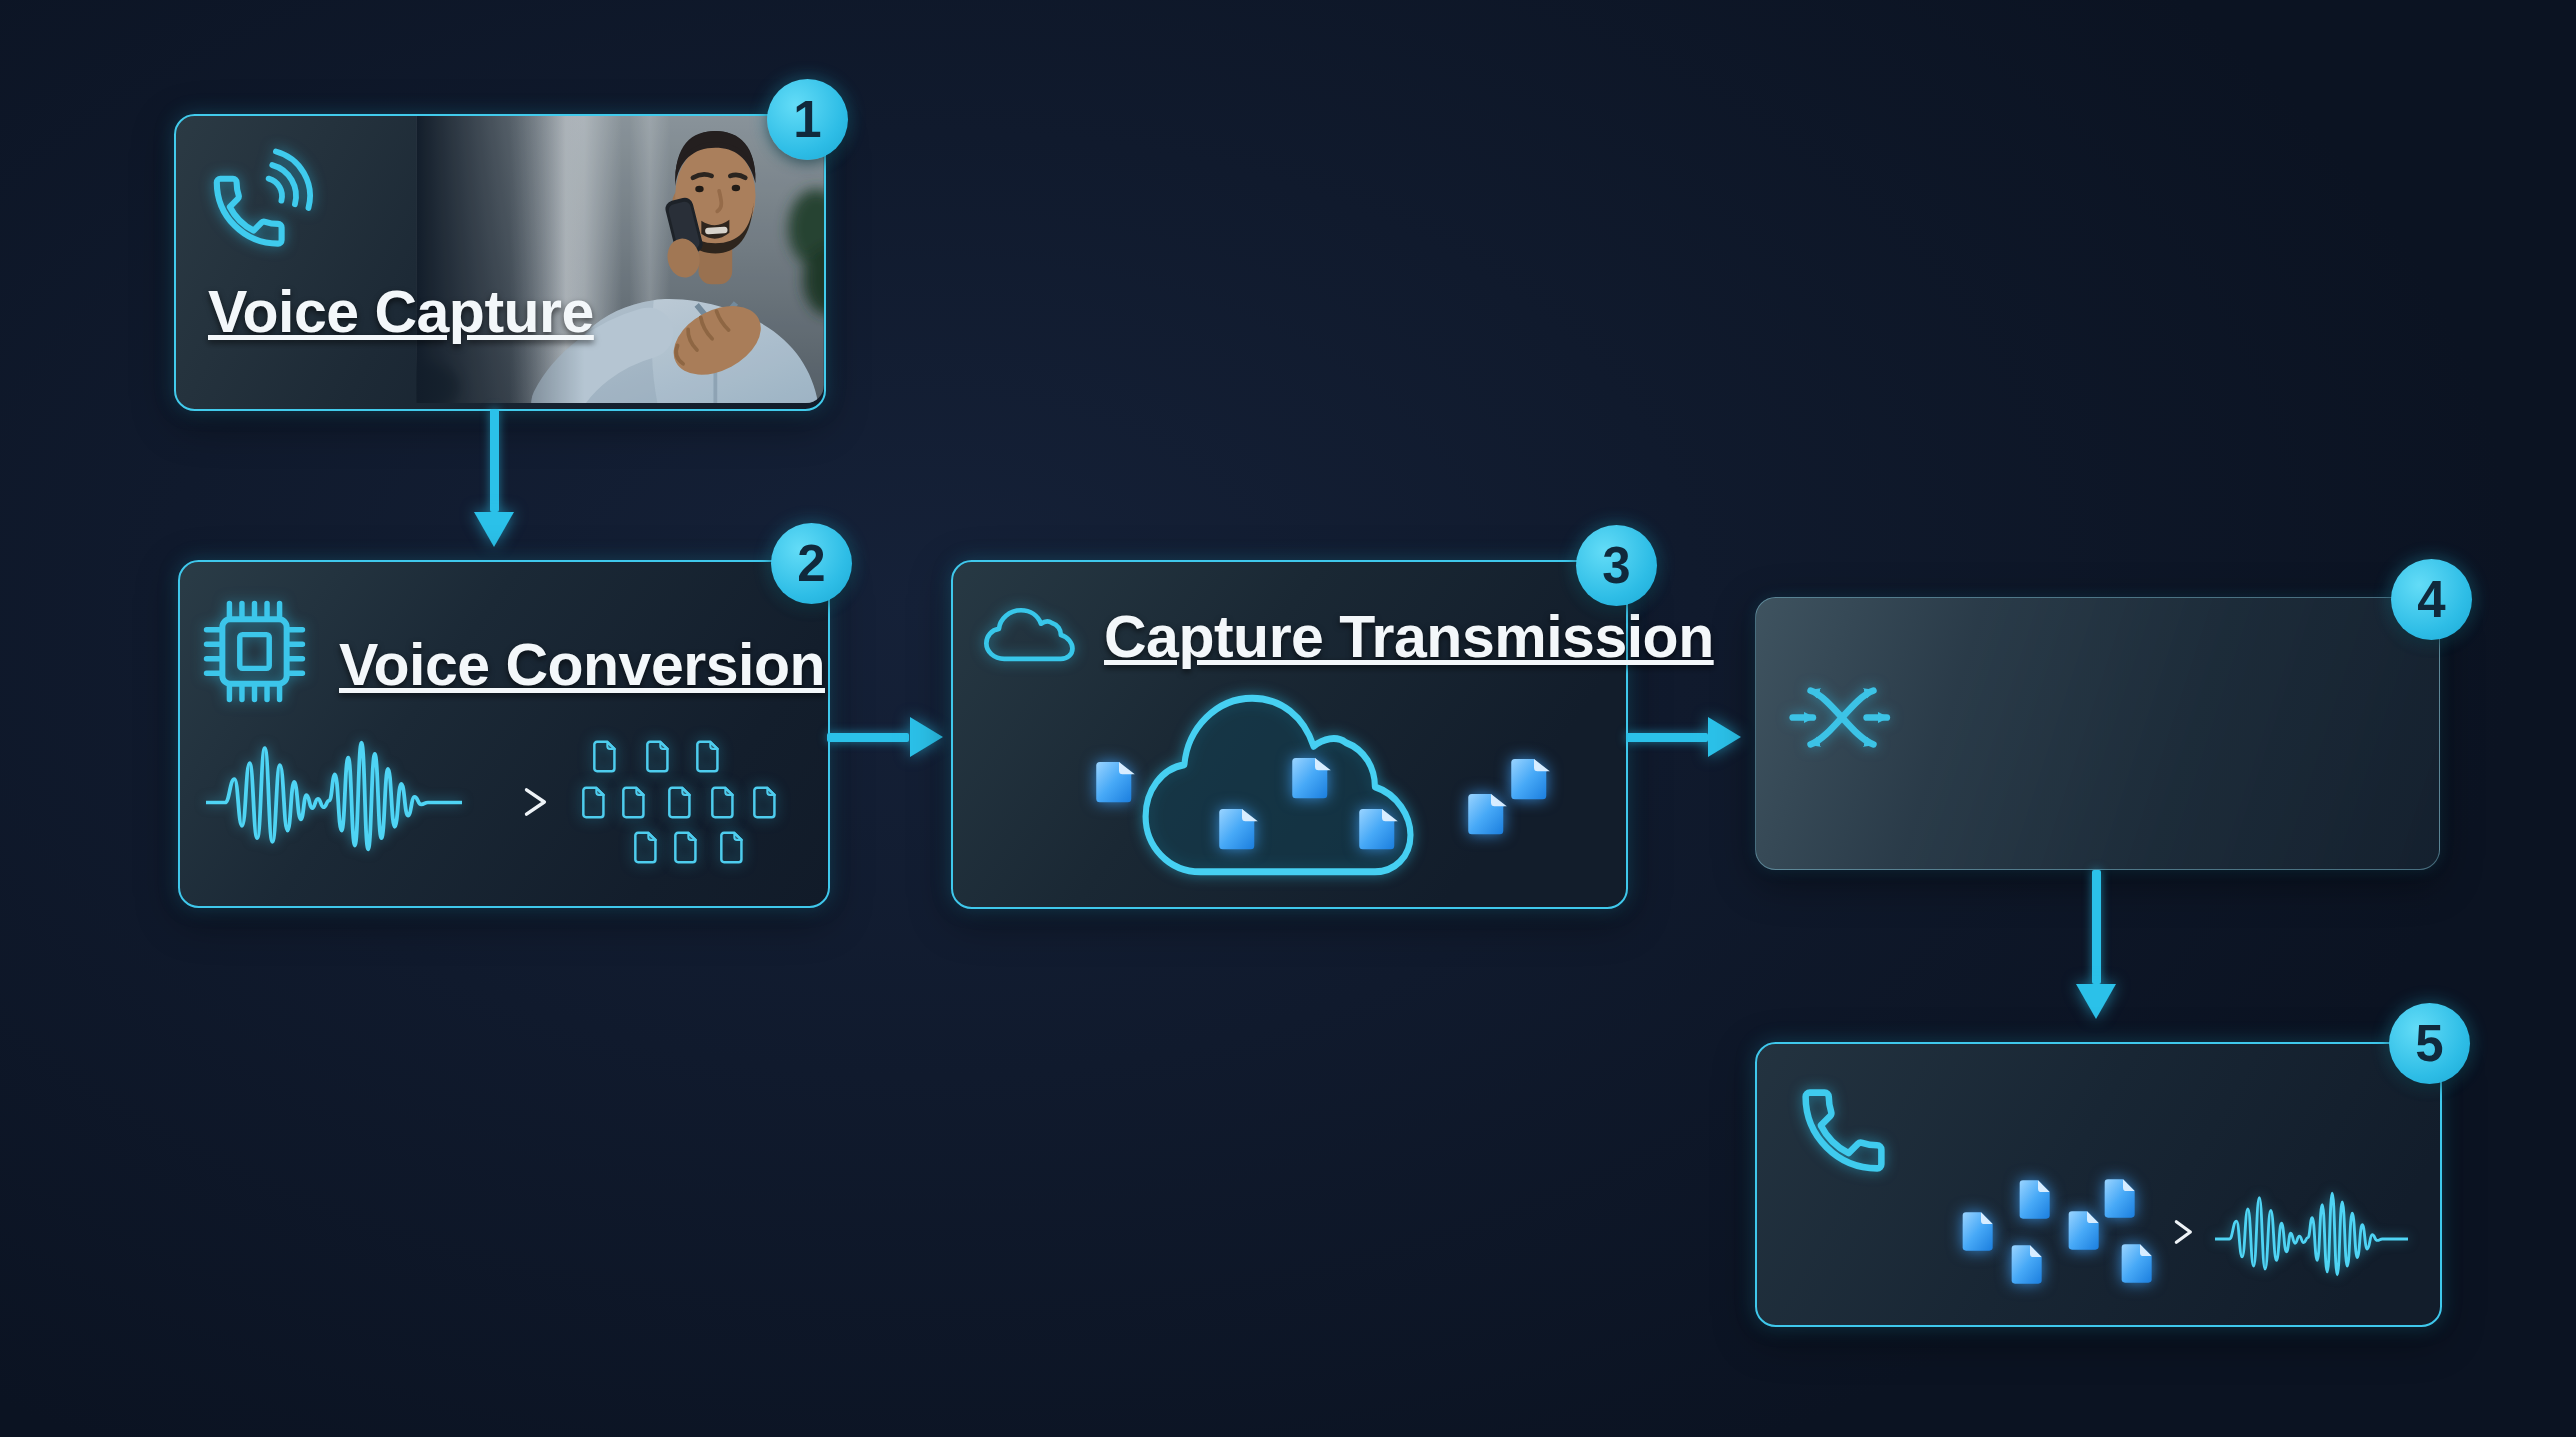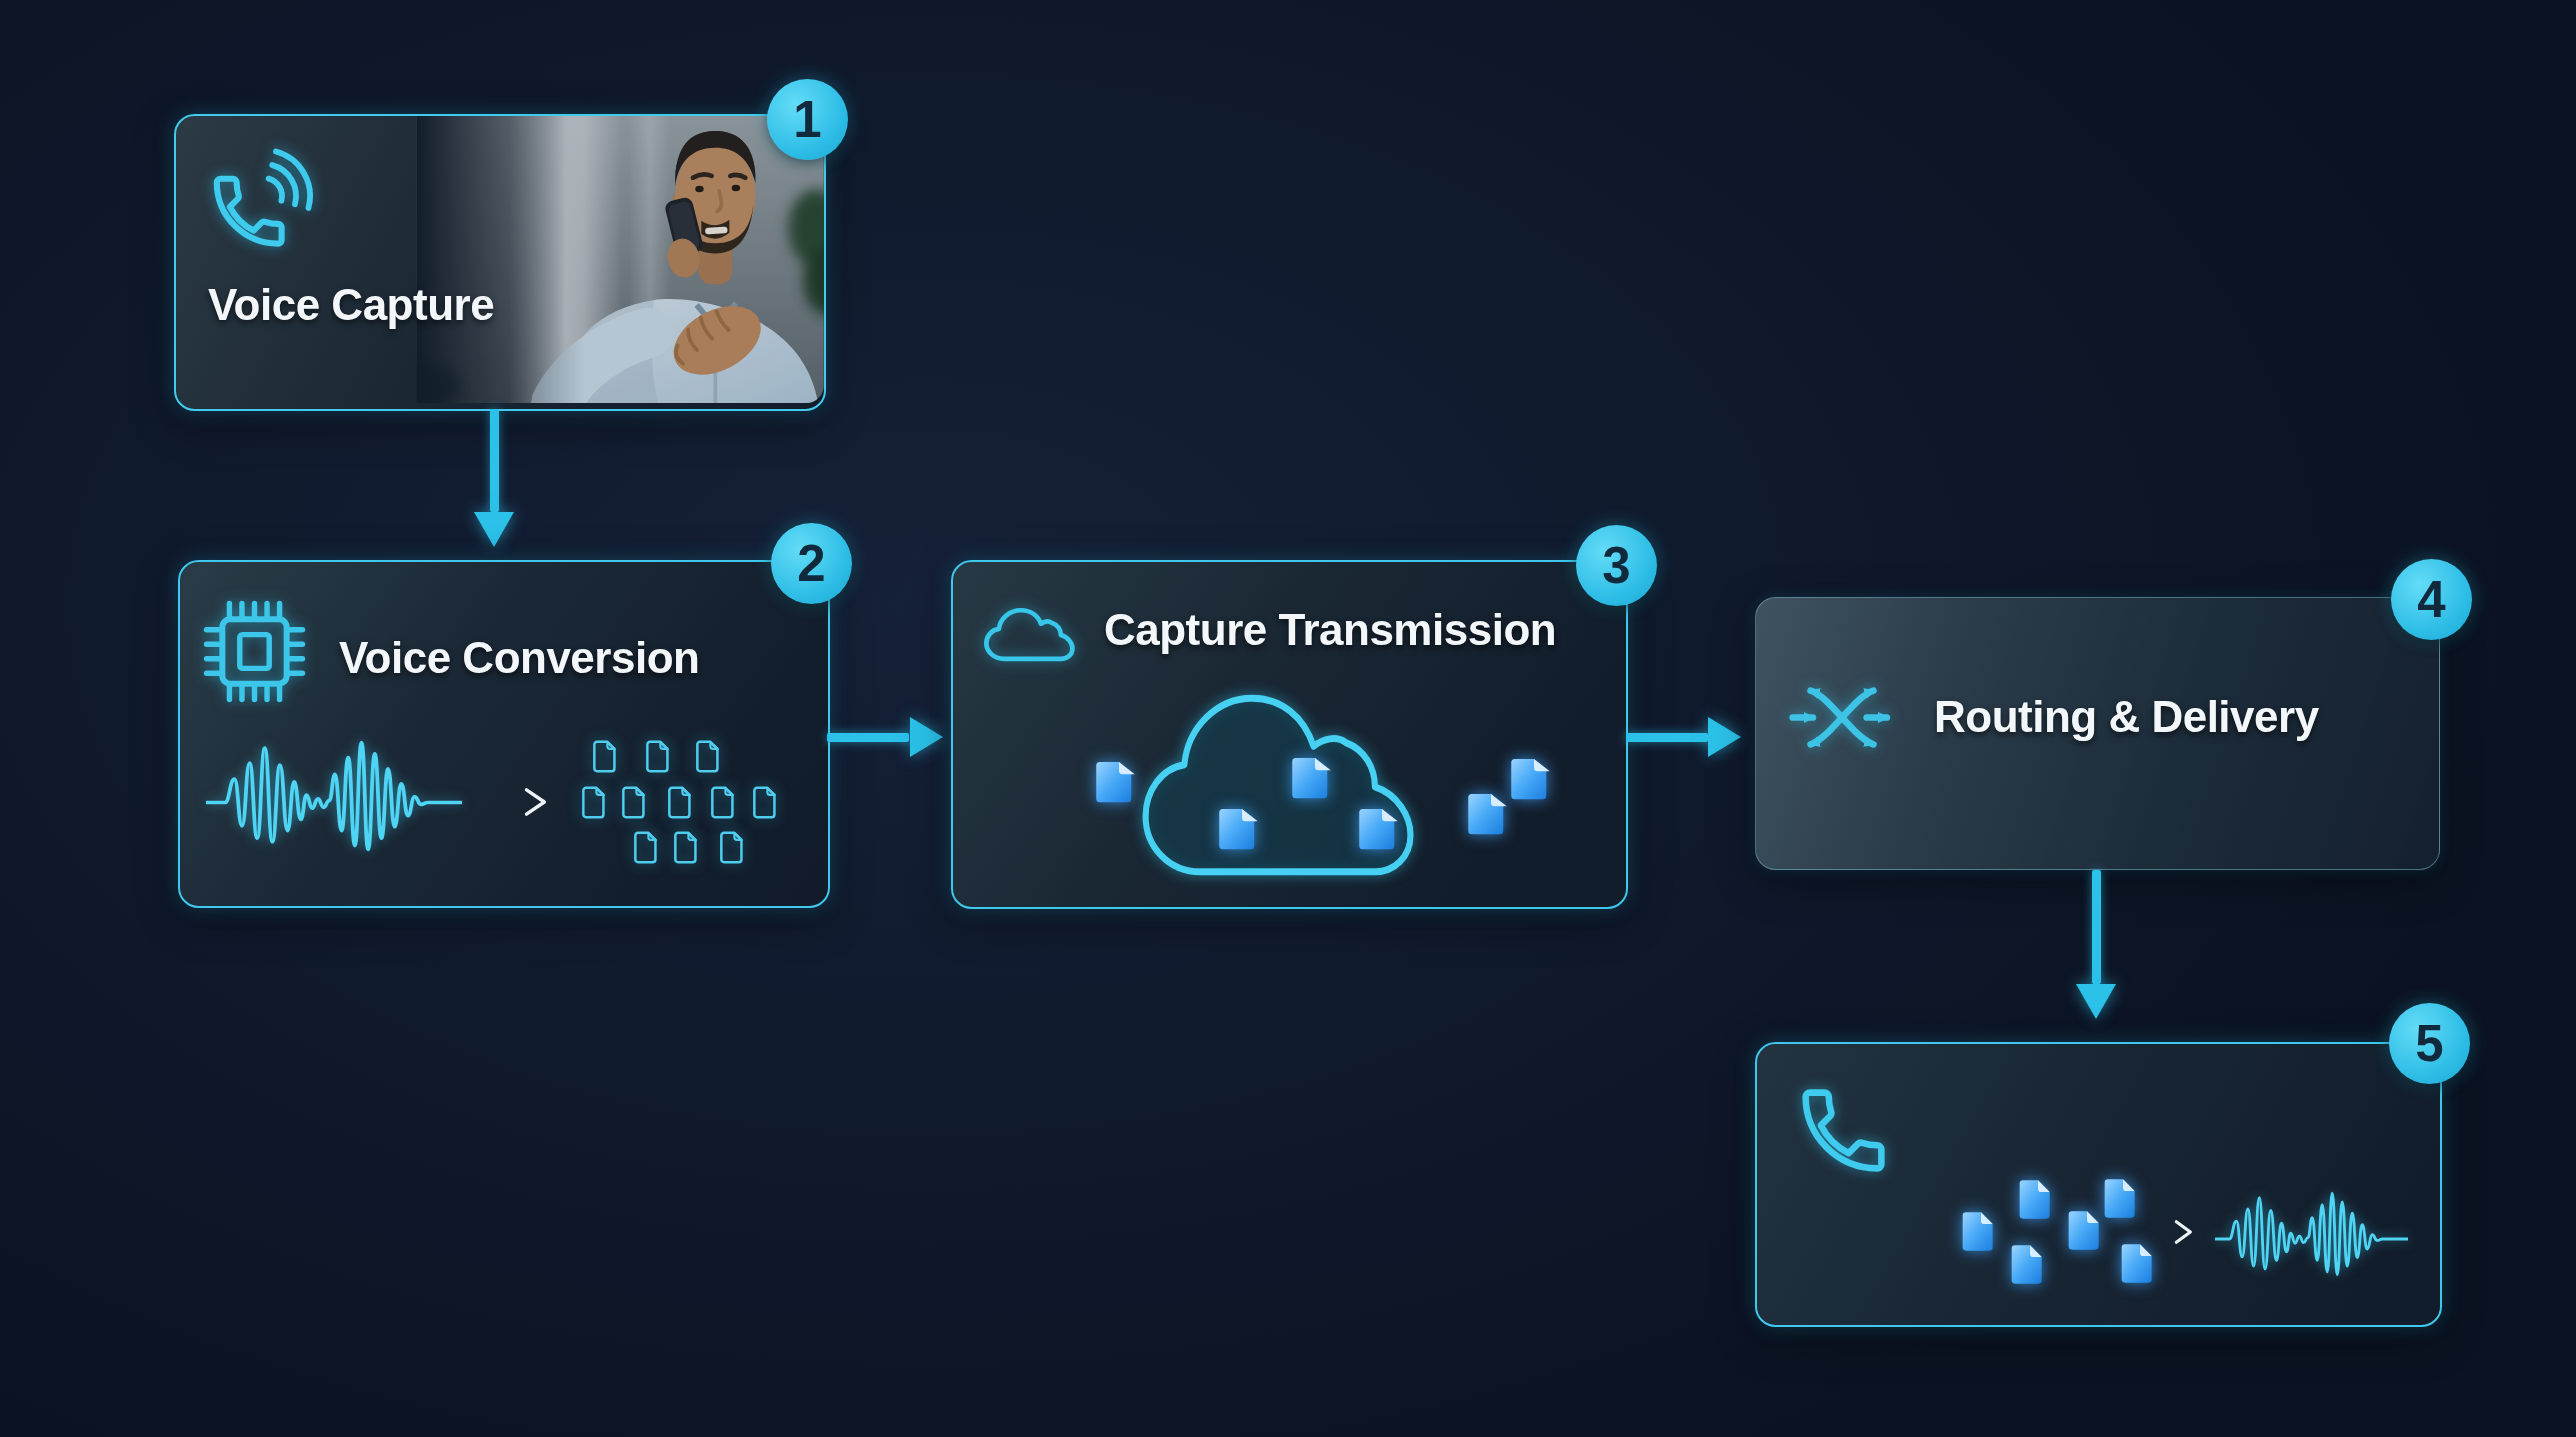--- a/index.html
+++ b/index.html
@@ -13,22 +13,22 @@
     background:linear-gradient(118deg,#2b3a44 0%,#1d2a36 40%,#15202e 70%,#121c2a 100%);overflow:hidden;}
   .card2{left:178px;top:560px;width:648px;height:344px;border:2.8px solid #3fc8ec;
     background:linear-gradient(126deg,#2a3c47 0%,#1b2936 38%,#131e2c 78%,#111b29 100%);}
   .card3{left:951px;top:560px;width:673px;height:345px;border:2.8px solid #3fc8ec;
     background:linear-gradient(126deg,#273944 0%,#1a2834 40%,#121d2b 80%);}
   .card4{left:1755px;top:597px;width:683px;height:271px;border:1.9px solid rgba(135,205,224,.45);
     background:linear-gradient(108deg,rgba(96,124,136,.55) 0%,rgba(58,80,94,.55) 30%,rgba(30,46,60,.8) 62%,rgba(20,32,46,.95) 100%),#16222f;
     box-shadow:0 0 15px rgba(40,185,228,.14),0 11.2px 41px rgba(0,0,0,.4);}
   .card5{left:1755px;top:1042px;width:683px;height:281px;border:2.8px solid #3fc8ec;
     background:linear-gradient(120deg,#233340 0%,#182634 45%,#121d2b 88%);}
-  .title{position:absolute;font-weight:700;font-size:44px;line-height:1;letter-spacing:-0.5px;
-    color:#f3f7fa;white-space:nowrap;text-shadow:0 2.8px 6.6px rgba(0,0,0,.6);z-index:5;}
+  .title{position:absolute;font-weight:700;font-size:59px;line-height:1;letter-spacing:-0.5px;
+    color:#f3f7fa;white-space:nowrap;text-shadow:0 2.8px 6.6px rgba(0,0,0,.6);z-index:5;text-decoration:underline;}
   .badge{position:absolute;width:81px;height:81px;border-radius:50%;z-index:9;
     background:radial-gradient(circle at 35% 32%, #63dcf7, #2ebde6 62%, #1ba8d4);
     color:#10293c;font-weight:700;font-size:51px;display:flex;align-items:center;justify-content:center;
     box-shadow:0 3.7px 13px rgba(0,0,0,.45),0 0 17px rgba(46,197,236,.4);}
   .conn-v{position:absolute;width:9.4px;background:#2bc1e9;border-radius:1.9px;box-shadow:0 0 9.4px rgba(43,193,233,.55);}
   .conn-h{position:absolute;height:9.4px;background:#2bc1e9;border-radius:1.9px;box-shadow:0 0 9.4px rgba(43,193,233,.55);}
   .head-down{position:absolute;width:0;height:0;border-left:20.6px solid transparent;border-right:20.6px solid transparent;
     border-top:35px solid #2bc1e9;filter:drop-shadow(0 0 7.5px rgba(43,193,233,.6));}
   .head-right{position:absolute;width:0;height:0;border-top:20.6px solid transparent;border-bottom:20.6px solid transparent;
     border-left:33px solid #2bc1e9;filter:drop-shadow(0 0 7.5px rgba(43,193,233,.6));}
@@ -287,21 +287,20 @@
         <path d="M0,0 L10,5 L0,10 Z" fill="#3cc3e6"></path>
       </marker>
     </defs>
     <g stroke="#3cc3e6" stroke-width="6" fill="none" stroke-linecap="round">
       <path d="M22,20 C40,26 60,62 78,68" marker-start="url(#r-ahs)" marker-end="url(#r-ah)"></path>
       <path d="M22,68 C40,62 60,26 78,20" marker-start="url(#r-ahs)" marker-end="url(#r-ah)"></path>
       <path d="M6,44 H24" marker-end="url(#r-ah)"></path>
       <path d="M72,44 H90" marker-end="url(#r-ah)"></path>
     </g>
   </svg>
-  <div class="title" style="left:1934px;top:695px">Routing &amp; Delivery</div>
   <div class="badge" style="left:2391px;top:559px">
     <span>4</span>
   </div>
 
   <div class="conn-v" style="left:2092px;top:870px;height:114px"></div>
   <div class="head-down" style="left:2076px;top:984px"></div>
 
   <div class="card card5"></div>
   <svg class="abs neon" style="left:1793px;top:1080px" width="101" height="101" viewBox="0 0 24 24">
     <path d="M6.62 10.79c1.44 2.83 3.76 5.14 6.59 6.59l2.2-2.2c.27-.27.67-.36 1.02-.24 1.12.37 2.33.57 3.57.57.55 0 1 .45 1 1V20c0 .55-.45 1-1 1-9.39 0-17-7.61-17-17 0-.55.45-1 1-1h3.5c.55 0 1 .45 1 1 0 1.25.2 2.45.57 3.57.11.35.03.74-.25 1.02l-2.2 2.2z" fill="none" stroke="#3fcbee" stroke-width="1.55" stroke-linecap="round" stroke-linejoin="round"></path>

